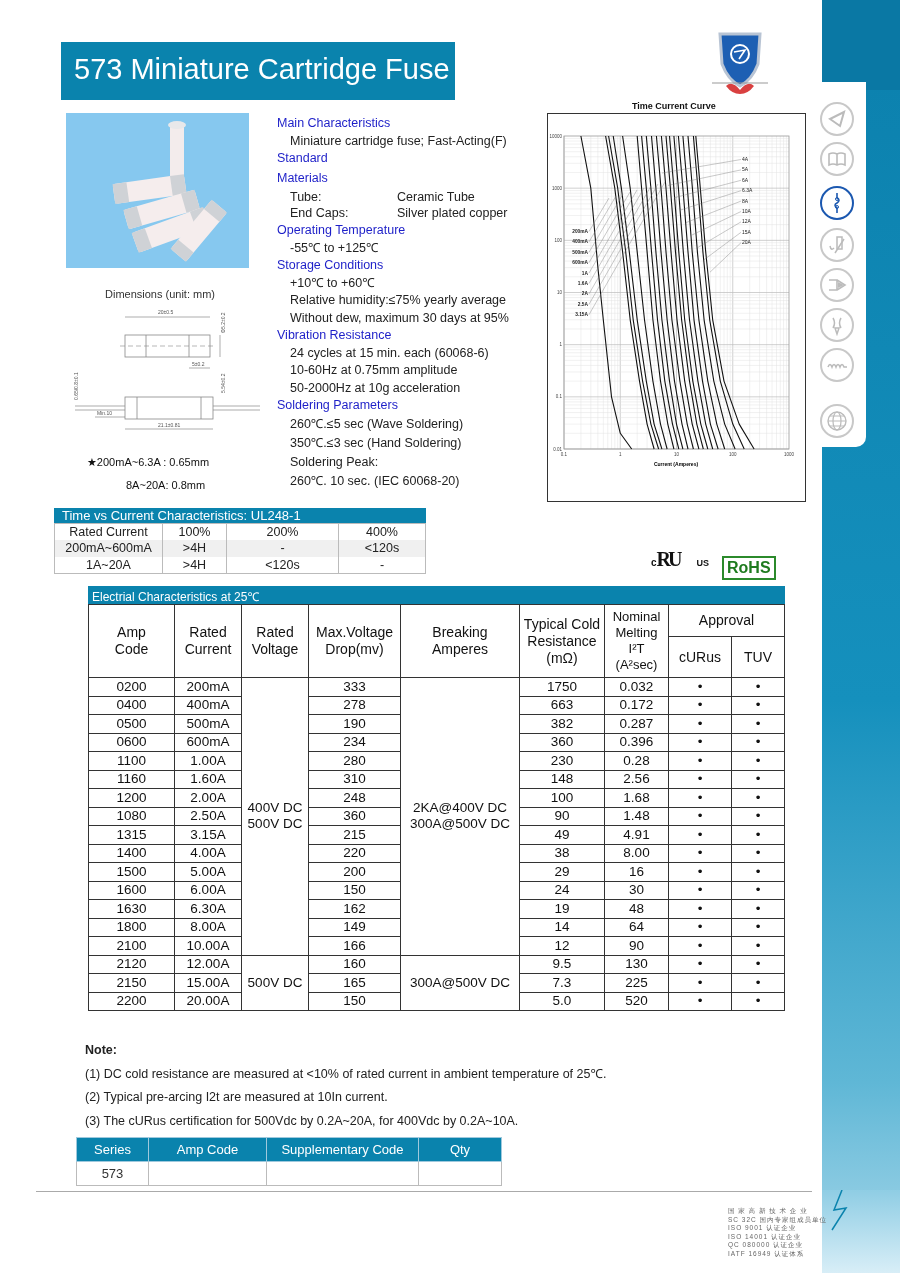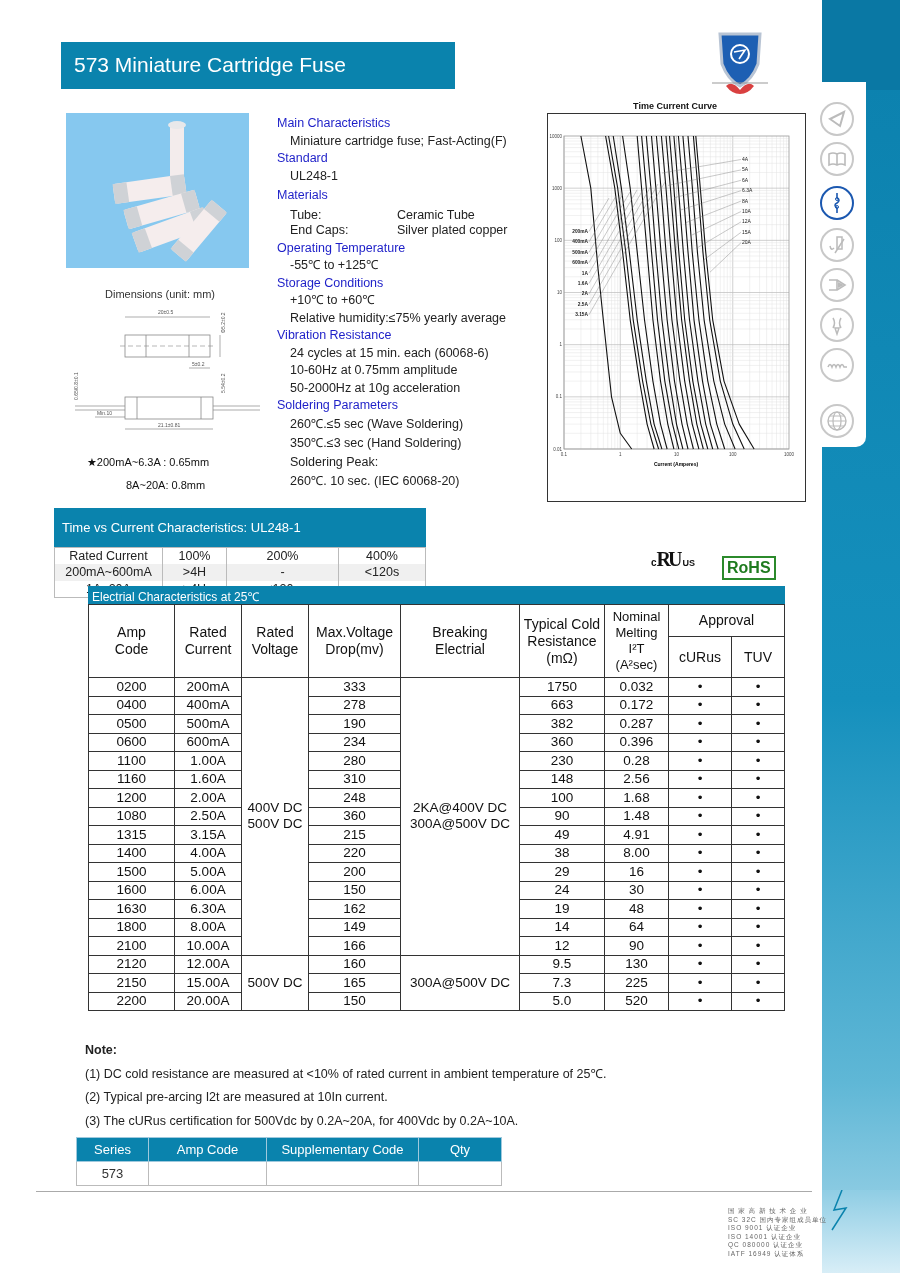--- a/index.html
+++ b/index.html
@@ -9,47 +9,47 @@
   
   #right-band { left: 822px; top: 0; width: 78px; height: 1273px; background: linear-gradient(180deg, #0b80ad 0%, #1590bd 55%, #5fb7d6 85%, #a9d8ea 100%); }
   #right-band-notch { left: 822px; top: 0; width: 78px; height: 90px; background: #0a78a4; }
   #icon-panel { left: 810px; top: 82px; width: 56px; height: 365px; background: #fff; border-radius: 0 0 10px 0; }
   .side-icon { position: absolute; left: 10px; width: 34px; height: 34px; border: 2px solid #c8c8c8; border-radius: 50%; display: flex; align-items: center; justify-content: center; }
   .side-icon svg { width: 22px; height: 22px; }
   .side-icon.active { border-color: #1b58b0; }
   #bottom-deco { left: 822px; top: 1190px; width: 78px; height: 83px; background: linear-gradient(180deg,#8fcde4,#d8eef7); }
 
   
-  #title-bar { left: 61px; top: 42px; width: 394px; height: 47px; background: #0a83ad; color: #fff; font-size: 21px; padding: 11px 0 0 13px; }
+  #title-bar { left: 61px; top: 42px; width: 394px; height: 58px; background: #0a83ad; color: #fff; font-size: 29px; padding: 11px 0 0 13px; }
   #logo { left: 712px; top: 28px; width: 56px; height: 70px; }
 
   
   #photo { left: 66px; top: 113px; width: 183px; height: 155px; background: #86c8ef; overflow: hidden; }
 
   
   #dim-title { left: 105px; top: 288px; font-size: 11px; color: #333; }
   #dim-drawing { left: 70px; top: 305px; width: 200px; height: 140px; }
   #dim-note-1 { left: 87px; top: 456px; font-size: 11px; }
   #dim-note-2 { left: 126px; top: 479px; font-size: 11px; }
 
   
   #specs { left: 277px; top: 115px; width: 265px; font-size: 12.5px; line-height: 17.5px; }
   .spec-head { color: #1d1fc8; }
   .spec-line { padding-left: 13px; color: #222; white-space: nowrap; }
   .spec-line.mat { display: flex; gap: 32px; }
   .spec-line.mat .k { width: 75px; }
 
   
-  #chart-title { left: 600px; top: 101px; width: 150px; text-align: center; font-size: 9px; font-weight: bold; }
+  #chart-title { left: 632px; top: 101px; width: 150px; font-size: 9px; font-weight: bold; }
   #chart-box { left: 547px; top: 113px; width: 259px; height: 389px; border: 1px solid #333; }
   #chart-svg { left: 547px; top: 113px; width: 259px; height: 389px; }
 
   
   #tvc { left: 54px; top: 508px; width: 372px; border: 1px solid #bbb; border-collapse: collapse; font-size: 12.5px; }
-  #tvc caption { background: #0a83ad; color: #fff; text-align: left; padding: 12px 8px; font-size: 13px; }
+  #tvc caption { background: #0a83ad; color: #fff; text-align: left; padding: 0 8px; font-size: 13px; }
   #tvc td { border-left: 1px solid #bbb; text-align: center; height: 16.5px; padding: 0; color: #222; }
   #tvc tr:nth-child(even) td { background: #f0f0f0; }
 
   
   #ul-mark { left: 651px; top: 548px; font-size: 11px; font-weight: bold; }
   #rohs { left: 722px; top: 556px; border: 2px solid #2b8a2b; color: #1f7b1f; font-weight: bold; font-size: 16px; padding: 1px 3px; }
 
   
   #elec-title { left: 88px; top: 586px; width: 697px; height: 18px; background: #0a83ad; color: #fff; font-size: 12px; padding: 2px 4px; }
   #elec { left: 88px; top: 604px; width: 697px; border-collapse: collapse; font-size: 13.5px; }
@@ -195,35 +195,35 @@
     <text x="155" y="88" transform="rotate(-90 155 88)">5.54±0.2</text>
   </svg>
 </div>
 <div id="dim-note-1" class="abs">★200mA~6.3A : 0.65mm</div>
 <div id="dim-note-2" class="abs">8A~20A: 0.8mm</div>
 
 <div id="specs" class="abs">
   <div class="spec-head">Main Characteristics</div>
   <div class="spec-line">Miniature cartridge fuse; Fast-Acting(F)</div>
   <div class="spec-head">Standard</div>
-  <div class="spec-line">UL248-1</div>
   <div class="spec-head" style="margin-top:2px">Materials</div>
   <div class="spec-line mat" style="margin-top:2px">
       <span class="k">Tube:</span>
       <span>Ceramic Tube</span>
     </div>
   <div class="spec-line mat" style="margin-top:-2px">
       <span class="k">End Caps:</span>
       <span>Silver plated copper</span>
     </div>
   <div class="spec-head">Operating Temperature</div>
   <div class="spec-line">-55℃  to +125℃</div>
   <div class="spec-head">Storage Conditions</div>
   <div class="spec-line">+10℃ to +60℃</div>
   <div class="spec-line">Relative humidity:≤75% yearly average</div>
+  <div class="spec-line">Without dew, maximum 30 days at 95%</div>
   <div class="spec-head">Vibration Resistance</div>
   <div class="spec-line">24 cycles at 15 min. each (60068-6)</div>
   <div class="spec-line">10-60Hz at 0.75mm amplitude</div>
   <div class="spec-line">50-2000Hz at 10g acceleration</div>
   <div class="spec-head">Soldering Parameters</div>
   <div class="spec-line" style="line-height:19px">260℃.≤5 sec (Wave Soldering)</div>
   <div class="spec-line" style="line-height:19px">350℃.≤3 sec (Hand Soldering)</div>
   <div class="spec-line" style="line-height:19px">Soldering Peak:</div>
   <div class="spec-line" style="line-height:19px">260℃. 10 sec. (IEC 60068-20)</div>
 </div>
@@ -419,21 +419,21 @@
   <tr>
     <td>1A~20A</td>
     <td>&gt;4H</td>
     <td>&lt;120s</td>
     <td>-</td>
   </tr>
 </tbody>
   </table>
 
 <div id="ul-mark" class="abs">
-  <span style="font-size:10px">c</span><span style="font-size:20px;font-family:'Liberation Serif',serif;letter-spacing:-3px">RU</span><span style="font-size:9px;margin-left:3px">US</span>
+  <span style="font-size:10px">c</span><span style="font-size:20px;font-family:'Liberation Serif',serif;letter-spacing:-3px">RU</span><span style="font-size:9px;margin-left:17px">US</span>
 </div>
 <div id="rohs" class="abs">RoHS</div>
 
 <div id="elec-title" class="abs">Electrial Characteristics at 25℃</div>
 <table id="elec" class="abs">
   <thead>
     <tr style="height:32px">
       <th rowspan="2" style="width:86px">
           <div>Amp</div>
           <div>Code</div>
@@ -445,21 +445,21 @@
       <th rowspan="2" style="width:67px">
           <div>Rated</div>
           <div>Voltage</div>
         </th>
       <th rowspan="2" style="width:92px">
           <div>Max.Voltage</div>
           <div>Drop(mv)</div>
         </th>
       <th rowspan="2" style="width:119px">
           <div>Breaking</div>
-          <div>Electrial</div>
+          <div>Amperes</div>
         </th>
       <th rowspan="2" style="width:85px">
           <div>Typical Cold</div>
           <div>Resistance</div>
           <div>(mΩ)</div>
         </th>
       <th rowspan="2" style="width:64px" class="sm">
           <div>Nominal</div>
           <div>Melting</div>
           <div>I²T</div>

